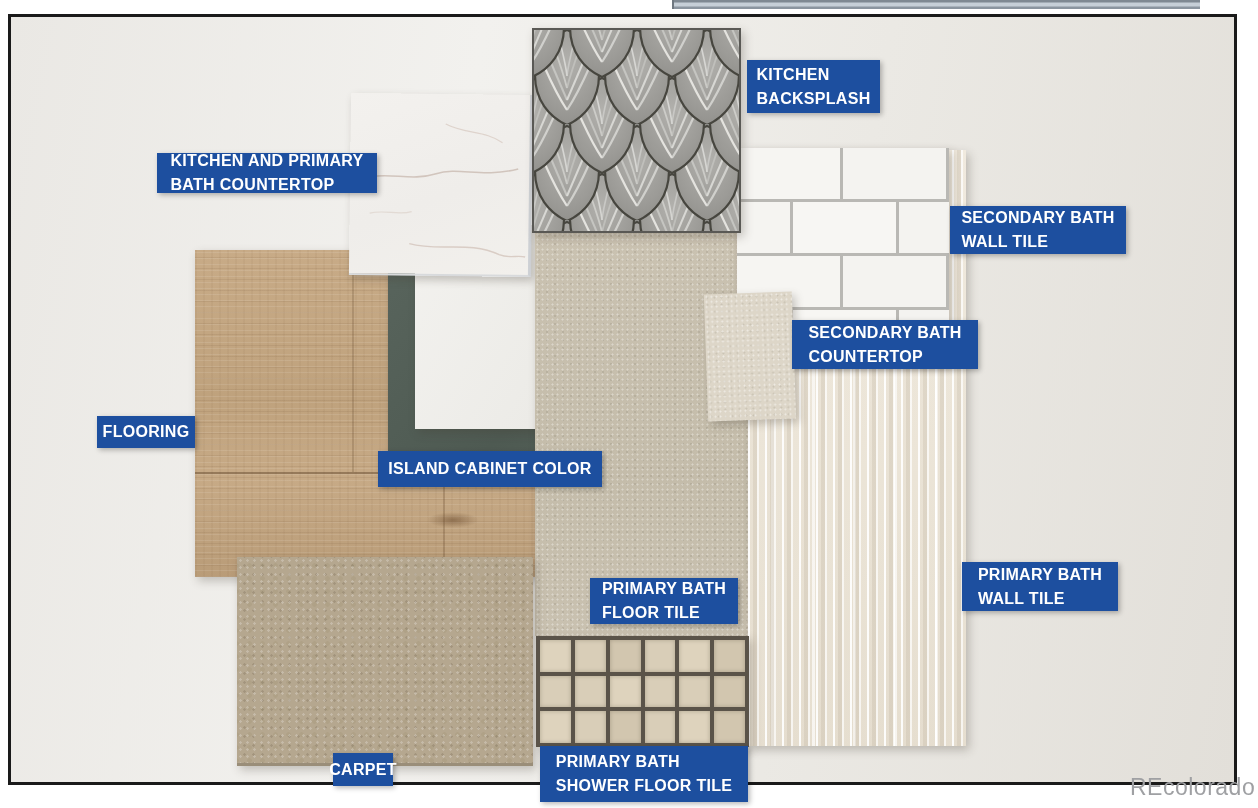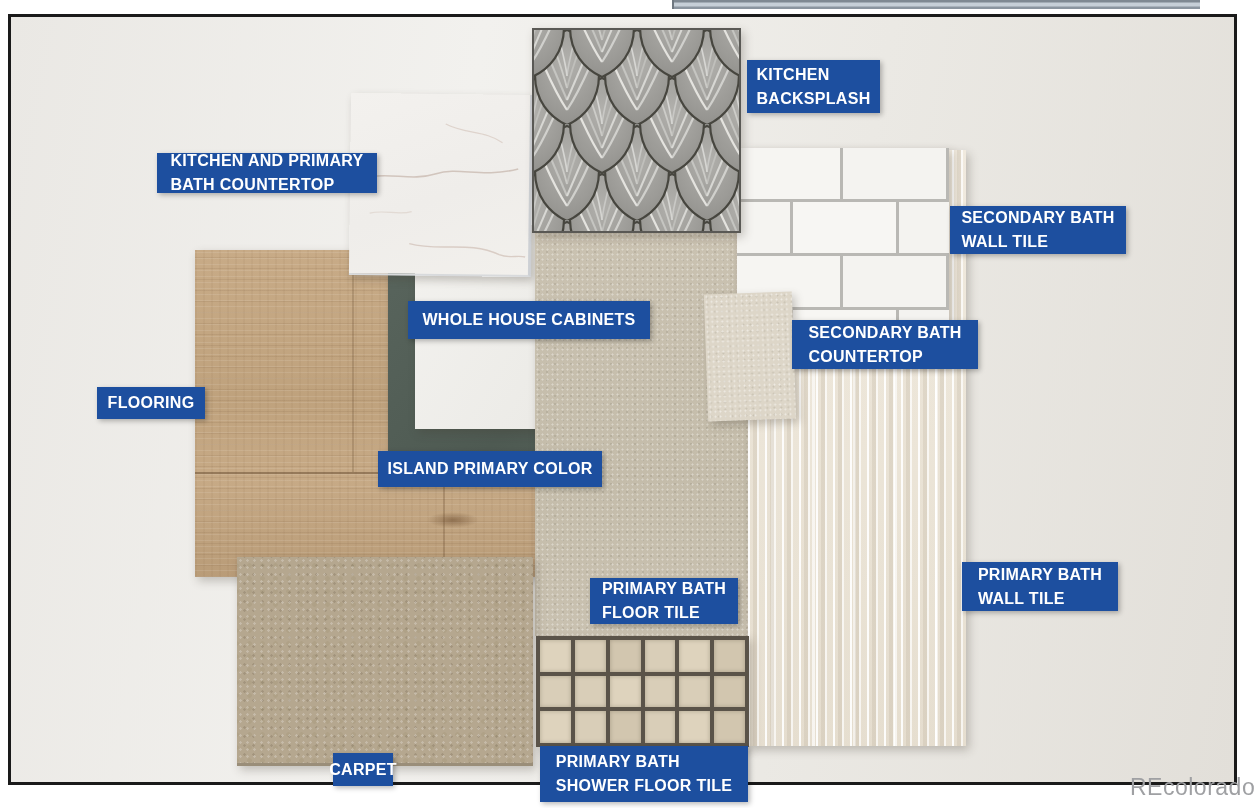--- a/index.html
+++ b/index.html
@@ -99,21 +99,21 @@
   
   .label{position:absolute;z-index:20;display:flex;align-items:center;justify-content:center;
     background:var(--label-bg,#1d4f9f);color:var(--label-text,#ffffff);
     font-weight:bold;font-size:16px;line-height:24px;letter-spacing:.3px;text-align:left;
     white-space:pre-line;box-shadow:2px 2px 5px rgba(0,0,0,.28);}
   .l-backsplash{left:736px;top:43px;width:133px;height:53px;}
   .l-kp-countertop{left:146px;top:136px;width:220px;height:40px;}
   .l-sec-wall{left:939px;top:189px;width:176px;height:48px;}
   .l-cabinets{left:397px;top:284px;width:242px;height:38px;}
   .l-sec-counter{left:781px;top:303px;width:186px;height:49px;}
-  .l-flooring{left:86px;top:370px;width:108px;height:32px;}
+  .l-flooring{left:86px;top:399px;width:98px;height:32px;}
   .l-island{left:367px;top:434px;width:224px;height:36px;}
   .l-pb-floor{left:579px;top:561px;width:148px;height:46px;}
   .l-pb-wall{left:951px;top:545px;width:156px;height:49px;}
   .l-carpet{left:322px;top:736px;width:60px;height:33px;}
   .l-shower{left:529px;top:729px;width:208px;height:56px;}
 
   .watermark{position:absolute;left:1130px;top:774px;z-index:60;
     color:var(--watermark,#9fa0a3);font-size:23px;letter-spacing:.5px;text-align:center;}
 </style>
 </head>
@@ -223,25 +223,24 @@
           <div class="mcell"></div>
           <div class="mcell"></div>
         </div>
 
       <div class="label l-backsplash">KITCHEN
 BACKSPLASH</div>
       <div class="label l-kp-countertop">KITCHEN AND PRIMARY
 BATH COUNTERTOP</div>
       <div class="label l-sec-wall">SECONDARY BATH
 WALL TILE</div>
-      <div class="label l-cabinets">WHOLE HOUSE CABINETS</div>
       <div class="label l-sec-counter">SECONDARY BATH
 COUNTERTOP</div>
       <div class="label l-flooring">FLOORING</div>
-      <div class="label l-island">ISLAND PRIMARY COLOR</div>
+      <div class="label l-island">ISLAND CABINET COLOR</div>
       <div class="label l-pb-floor">PRIMARY BATH
 FLOOR TILE</div>
       <div class="label l-pb-wall">PRIMARY BATH
 WALL TILE</div>
       <div class="label l-carpet">CARPET</div>
       <div class="label l-shower">PRIMARY BATH
 SHOWER FLOOR TILE</div>
 
     </div>
   </div>

